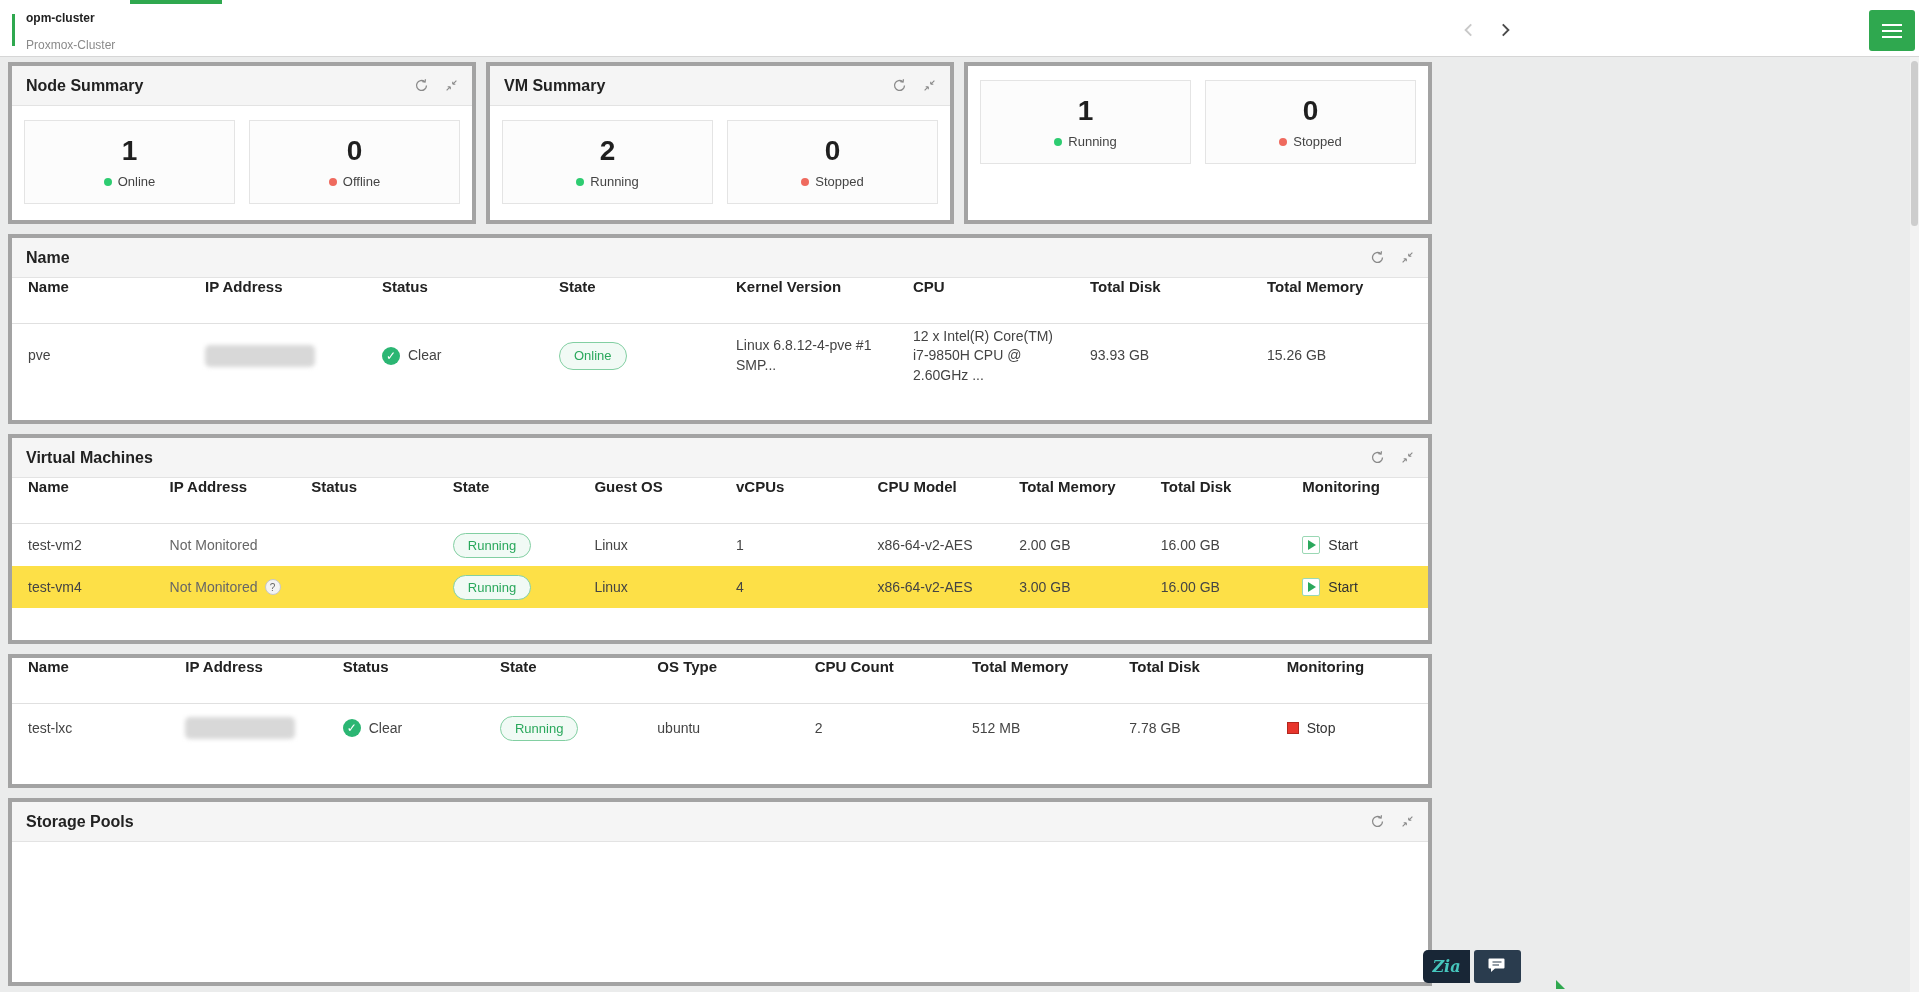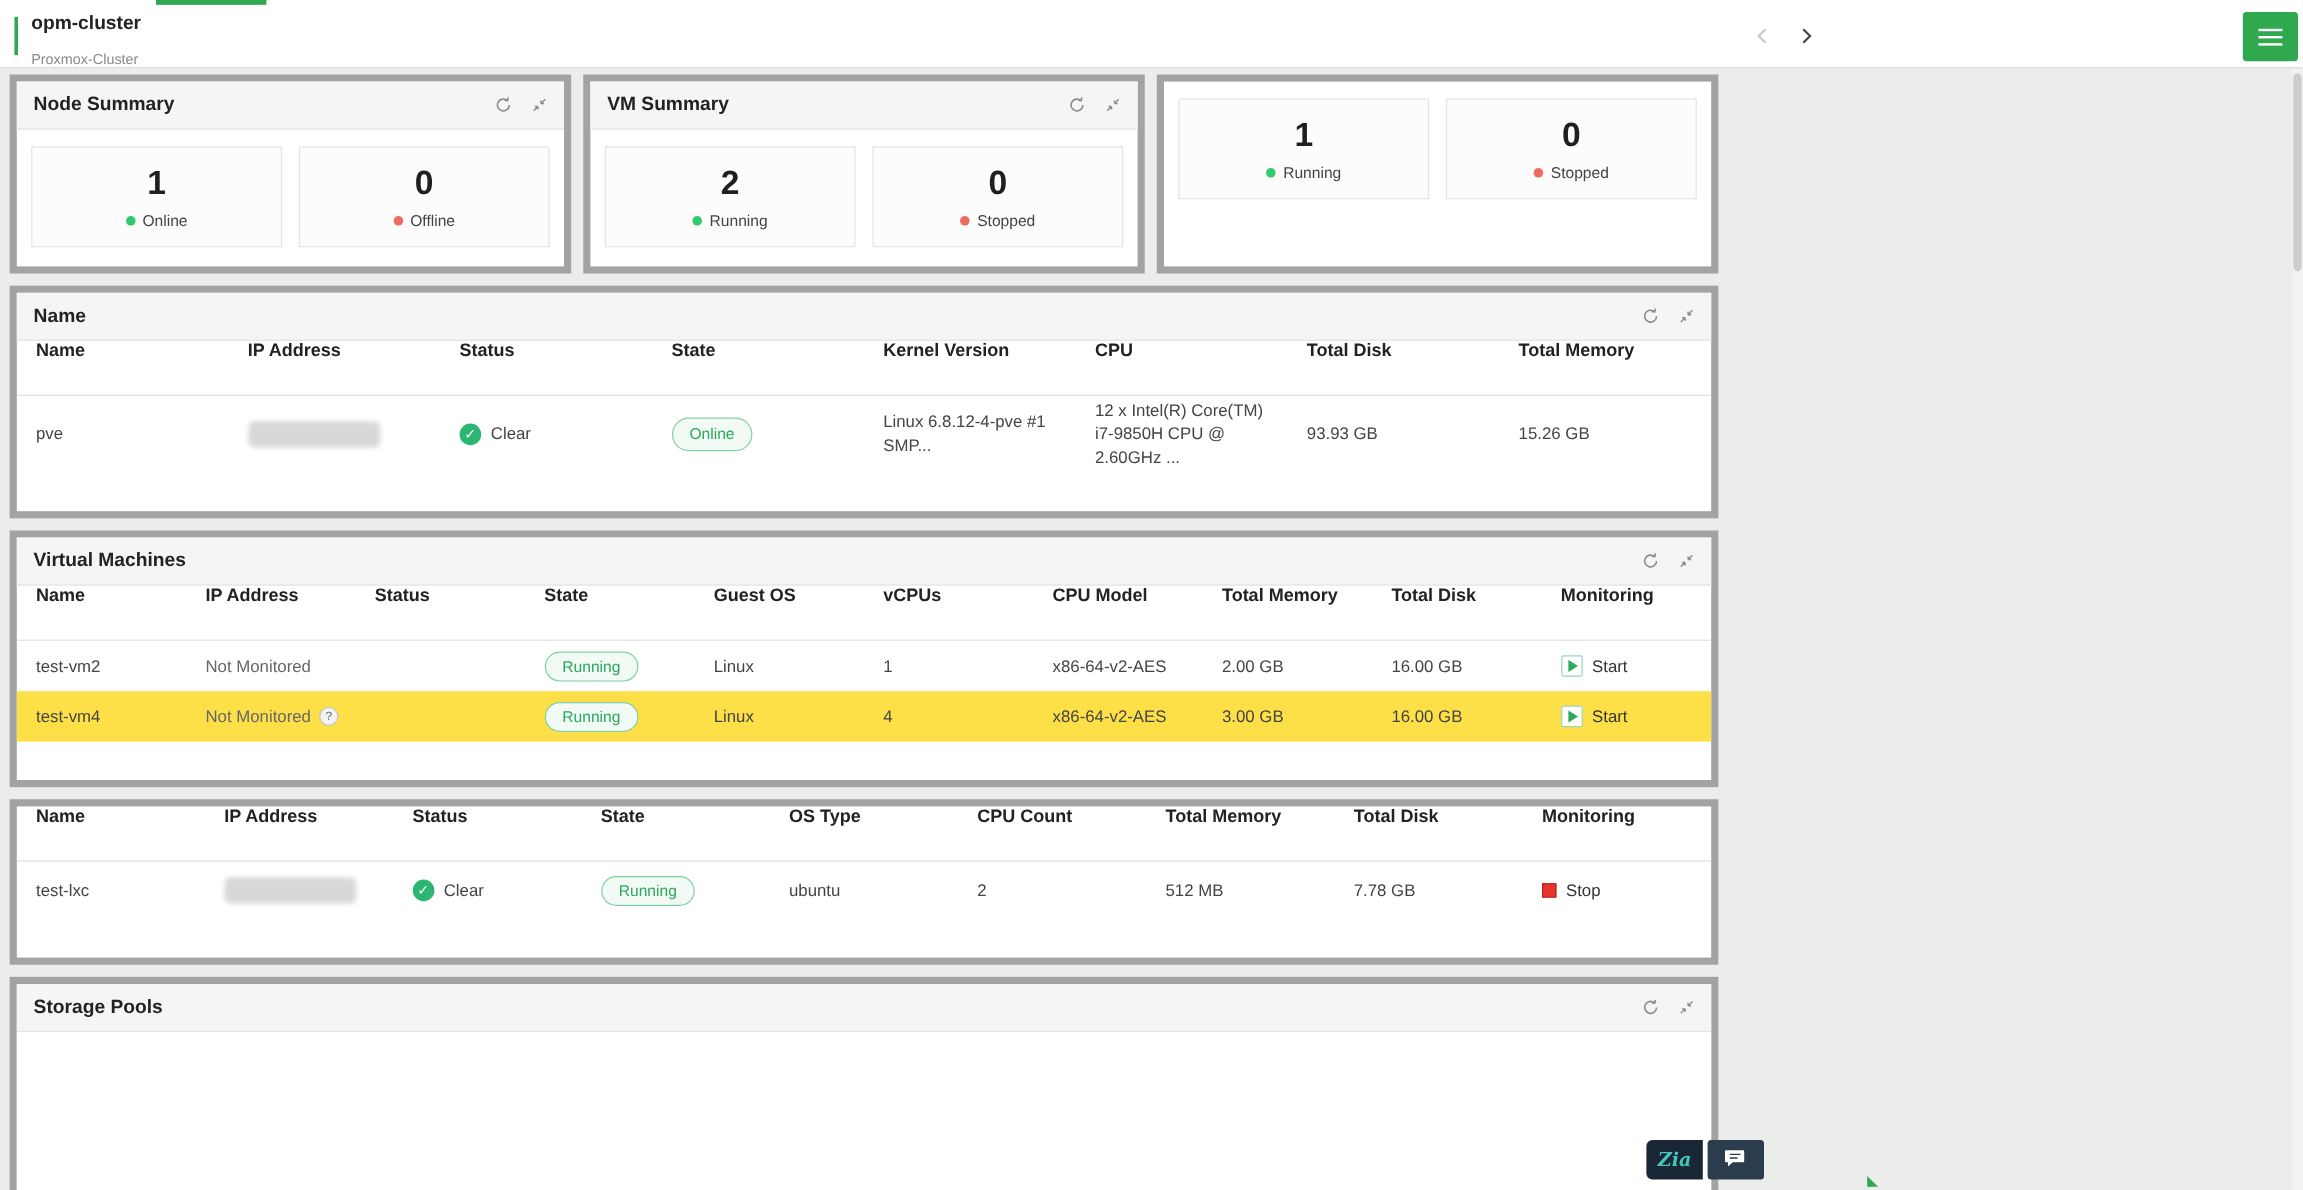--- a/index.html
+++ b/index.html
@@ -16,37 +16,37 @@
   .topstrip { position:absolute; top:0; left:0; width:100%; height:4px; background:#ffffff; z-index:20; }
   .topstrip-seg { position:absolute; left:130px; top:0; width:92px; height:4px; background:#2fa84f; }
 
   
   .topbar {
     position:absolute; top:4px; left:0; width:100%; height:53px;
     background:#fff; border-bottom:1px solid #d6d6d6; z-index:10;
   }
   .title-accent { position:absolute; left:12px; top:10px; width:3px; height:32px; background:#2fa84f; }
   .title-block { position:absolute; left:26px; top:7px; }
-  .page-title { font-size:16px; font-weight:700; color:#222; }
+  .page-title { font-size:12px; font-weight:700; color:#222; }
   .page-subtitle { font-size:12px; color:#8a8a8a; margin-top:13px; }
   .nav-arrows { position:absolute; left:1458px; top:14px; display:flex; gap:14px; }
   .nav-arrows span { cursor:pointer; width:22px; height:24px; display:inline-flex; align-items:center; justify-content:center; }
   .hamburger {
     position:absolute; right:4px; top:6px; width:46px; height:41px;
     background:#2fa84f; border:none; border-radius:3px; cursor:pointer;
     display:flex; flex-direction:column; align-items:center; justify-content:center; gap:4px;
   }
   .hamburger b { display:block; width:20px; height:2px; background:#fff; }
 
   
   .content {
     position:absolute; top:62px; left:8px; width:1424px;
     display:flex; flex-direction:column; gap:10px;
   }
-  .panel, .card { background:#fff; border:6px solid #a3a3a3; }
+  .panel, .card { background:#fff; border:4px solid #a3a3a3; }
   .panel-header {
     height:40px; display:flex; align-items:center; padding:0 14px;
     background:#f5f5f5; border-bottom:1px solid #e3e3e3;
   }
   .panel-title { font-size:16px; font-weight:700; color:#222; }
   .panel-icons { margin-left:auto; display:flex; gap:16px; align-items:center; }
   .panel-icons .icon { cursor:pointer; display:inline-flex; }
 
   
   .summary-row { display:flex; gap:10px; }
@@ -101,21 +101,21 @@
               border-top:5px solid transparent; border-bottom:5px solid transparent; margin-left:2px; }
   .stop-box { width:12px; height:12px; background:#e8352c; border:1px solid #b3261e; }
 
   .storage-body { height:140px; background:#fff; }
 
   
   .scrollbar-track { position:absolute; top:57px; right:0; width:9px; bottom:0; background:#f2f2f2; }
   .scrollbar-thumb { position:absolute; top:4px; left:1px; width:7px; height:165px; background:#cdcdcd; border-radius:4px; cursor:pointer; }
 
   
-  .floating { position:absolute; left:1372px; top:950px; display:flex; gap:4px; align-items:flex-start; }
+  .floating { position:absolute; left:1423px; top:950px; display:flex; gap:4px; align-items:flex-start; }
   .zia-btn {
     width:47px; height:33px; background:#182636; border:none; border-radius:5px 0 0 5px;
     color:#46c6bd; font-family:"DejaVu Serif", serif; font-style:italic; font-weight:700;
     font-size:16px; cursor:pointer; display:flex; align-items:center; justify-content:center;
   }
   .chat-btn {
     width:47px; height:33px; background:#2a3c4e; border:none; border-radius:3px;
     cursor:pointer; display:flex; align-items:center; justify-content:center;
   }
   .corner-tri { position:absolute; left:1556px; top:980px; width:0; height:0;

